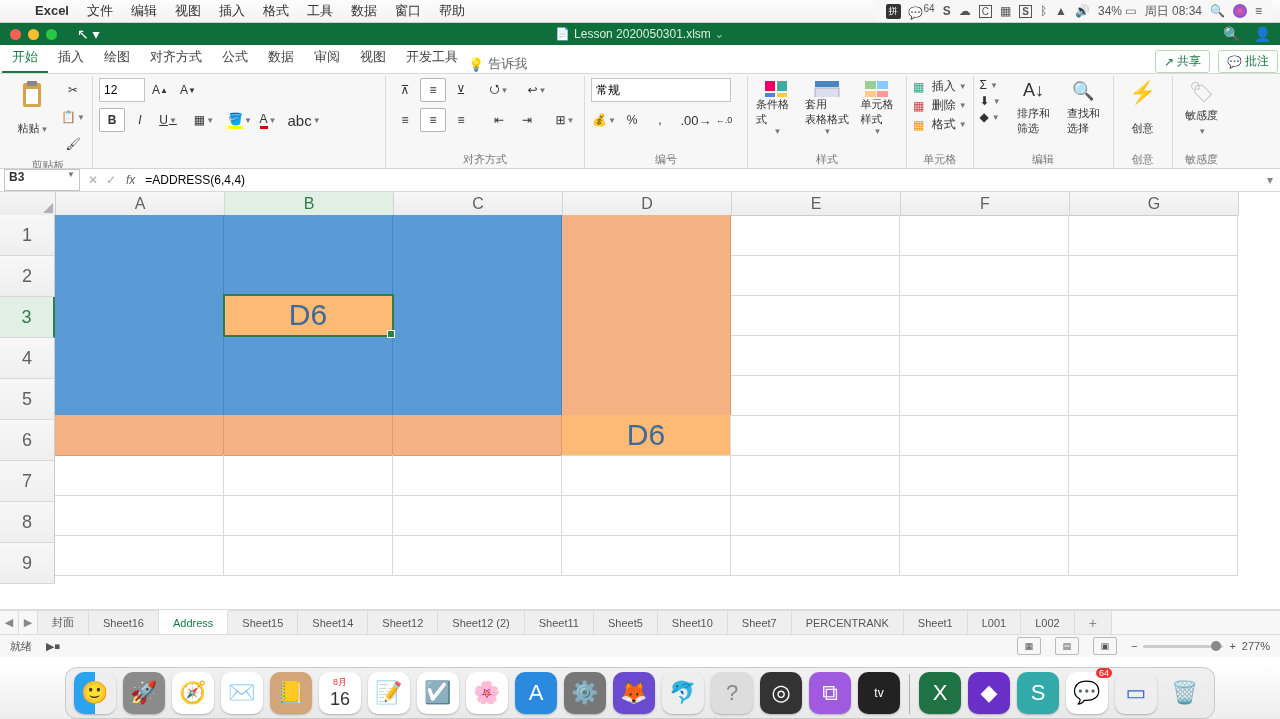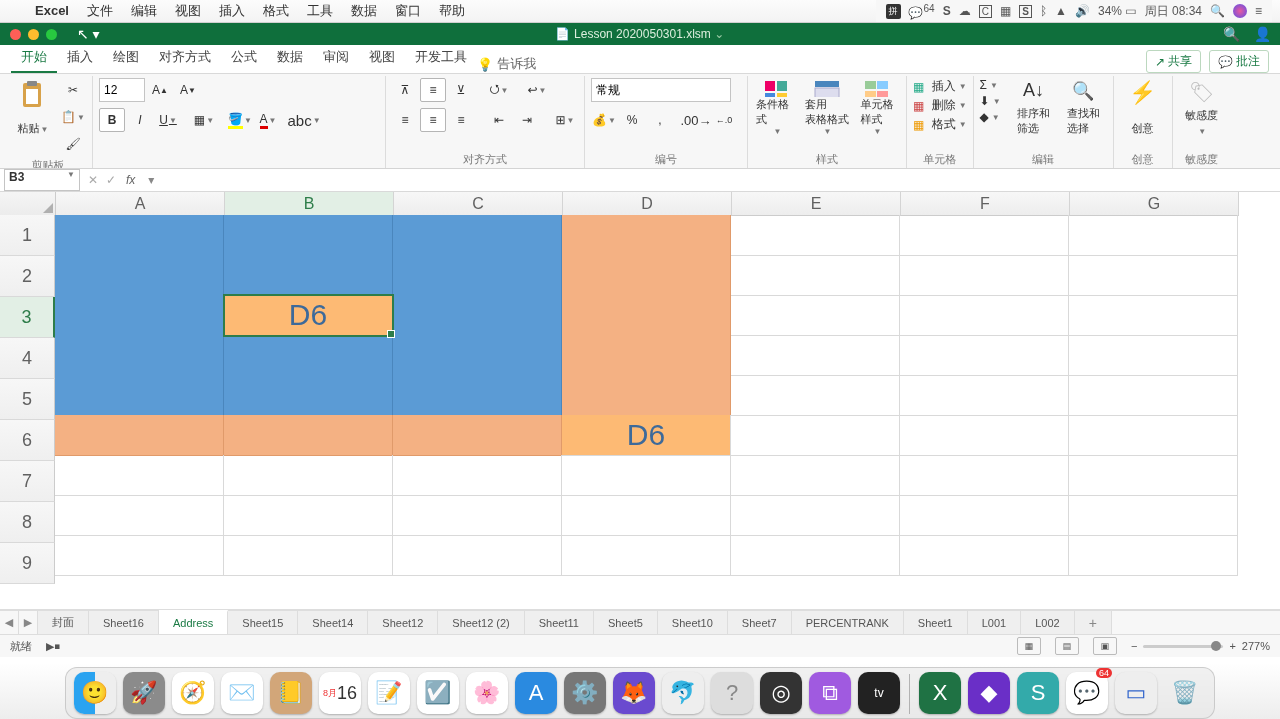--- a/index.html
+++ b/index.html
@@ -8,21 +8,21 @@
 .menubar .bold{font-weight:600}
 .menubar .spacer{flex:1}
 .menubar .status{display:flex;align-items:center;gap:8px;font-size:12px}
 .titlebar{height:22px;background:#0f6f3c;color:#e8f3ea;display:flex;align-items:center;position:relative;font-size:12px}
 .traffic{display:flex;gap:7px;padding-left:10px}
 .traffic span{width:11px;height:11px;border-radius:50%}
 .tl-r{background:#ff5f57}.tl-y{background:#febc2e}.tl-g{background:#28c840}
 .titlebar .cursor{margin-left:20px;color:#fff;font-size:14px}
 .titlebar .title{position:absolute;left:50%;transform:translateX(-50%);color:#dceedd;font-size:12px}
 .titlebar .right{position:absolute;right:8px;display:flex;gap:14px;color:#fff;font-size:14px}
-.tabs{height:28px;background:#fff;border-bottom:1px solid #d9d9d9;display:flex;align-items:flex-end;padding:0 11px;font-size:13px}
+.tabs{height:28px;background:#fff;border-bottom:1px solid #d9d9d9;display:flex;align-items:flex-end;padding:0 2px;font-size:13px}
 .tabs .tab{padding:6px 10px 5px;color:#444;border-bottom:2px solid transparent}
 .tabs .tab.active{color:#1a7a44;border-bottom:2px solid #1a7a44;font-weight:500}
 .tabs .spacer{flex:1}
 .tellme{display:flex;align-items:center;gap:4px;color:#666}
 .sharebox{display:flex;gap:8px}
 .sharebtn{border:1px solid #bcd8bf;border-radius:3px;padding:2px 8px;color:#1a7a44;font-size:12px;display:flex;align-items:center;gap:3px}
 .ribbon{height:92px;background:#f7f7f7;border-bottom:1px solid #d4d4d4;display:flex;padding:2px 4px 0;overflow:hidden}
 .group{border-right:1px solid #dcdcdc;padding:2px 6px 0;display:flex;flex-direction:column;position:relative;min-width:40px}
 .group:last-child{border-right:none}
 .group .gbody{flex:1;display:flex;align-items:flex-start;gap:4px}
@@ -357,20 +357,21 @@
 </div>
 
 <div class="fxbar">
   <div class="namebox">
       <span>B3</span>
       <span class="dd">▼</span>
     </div>
   <div class="xv">✕</div>
   <div class="xv">✓</div>
   <div class="fx">fx</div>
+  <input class="fxinput" value="=ADDRESS(6,4,4)" style="">
   <div class="exp">▾</div>
 </div>
 
 <div class="grid-wrap">
   <div class="grid">
     <div class="colhdr">
       <div class="corner"></div>
       <div class="ch">A</div>
       <div class="ch sel">B</div>
       <div class="ch">C</div>
@@ -514,21 +515,21 @@
   </div>
 </div>
 
 <div class="dock">
   <div class="dockin">
     <div class="dicon" style="background:linear-gradient(90deg,#2aa3f0 50%,#eee 50%)">🙂</div>
     <div class="dicon" style="background:#8b8b8b">🚀</div>
     <div class="dicon" style="background:#fff;color:#2a8ae0">🧭</div>
     <div class="dicon" style="background:#fff;color:#6ab">✉️</div>
     <div class="dicon" style="background:#d2a679">📒</div>
-    <div class="dicon" style="background:#fff;color:#333;flex-direction:row;font-size:9px">
+    <div class="dicon" style="background:#fff;color:#333;flex-direction:column;font-size:9px">
         <span style="color:#e33">8月</span>
         <span style="font-size:18px">16</span>
       </div>
     <div class="dicon" style="background:#fff">📝</div>
     <div class="dicon" style="background:#fff">☑️</div>
     <div class="dicon" style="background:#fff">🌸</div>
     <div class="dicon" style="background:#2a8ae0">A</div>
     <div class="dicon" style="background:#777">⚙️</div>
     <div class="dicon" style="background:#6a4acf">🦊</div>
     <div class="dicon" style="background:#eee;color:#26557c">🐬</div>

